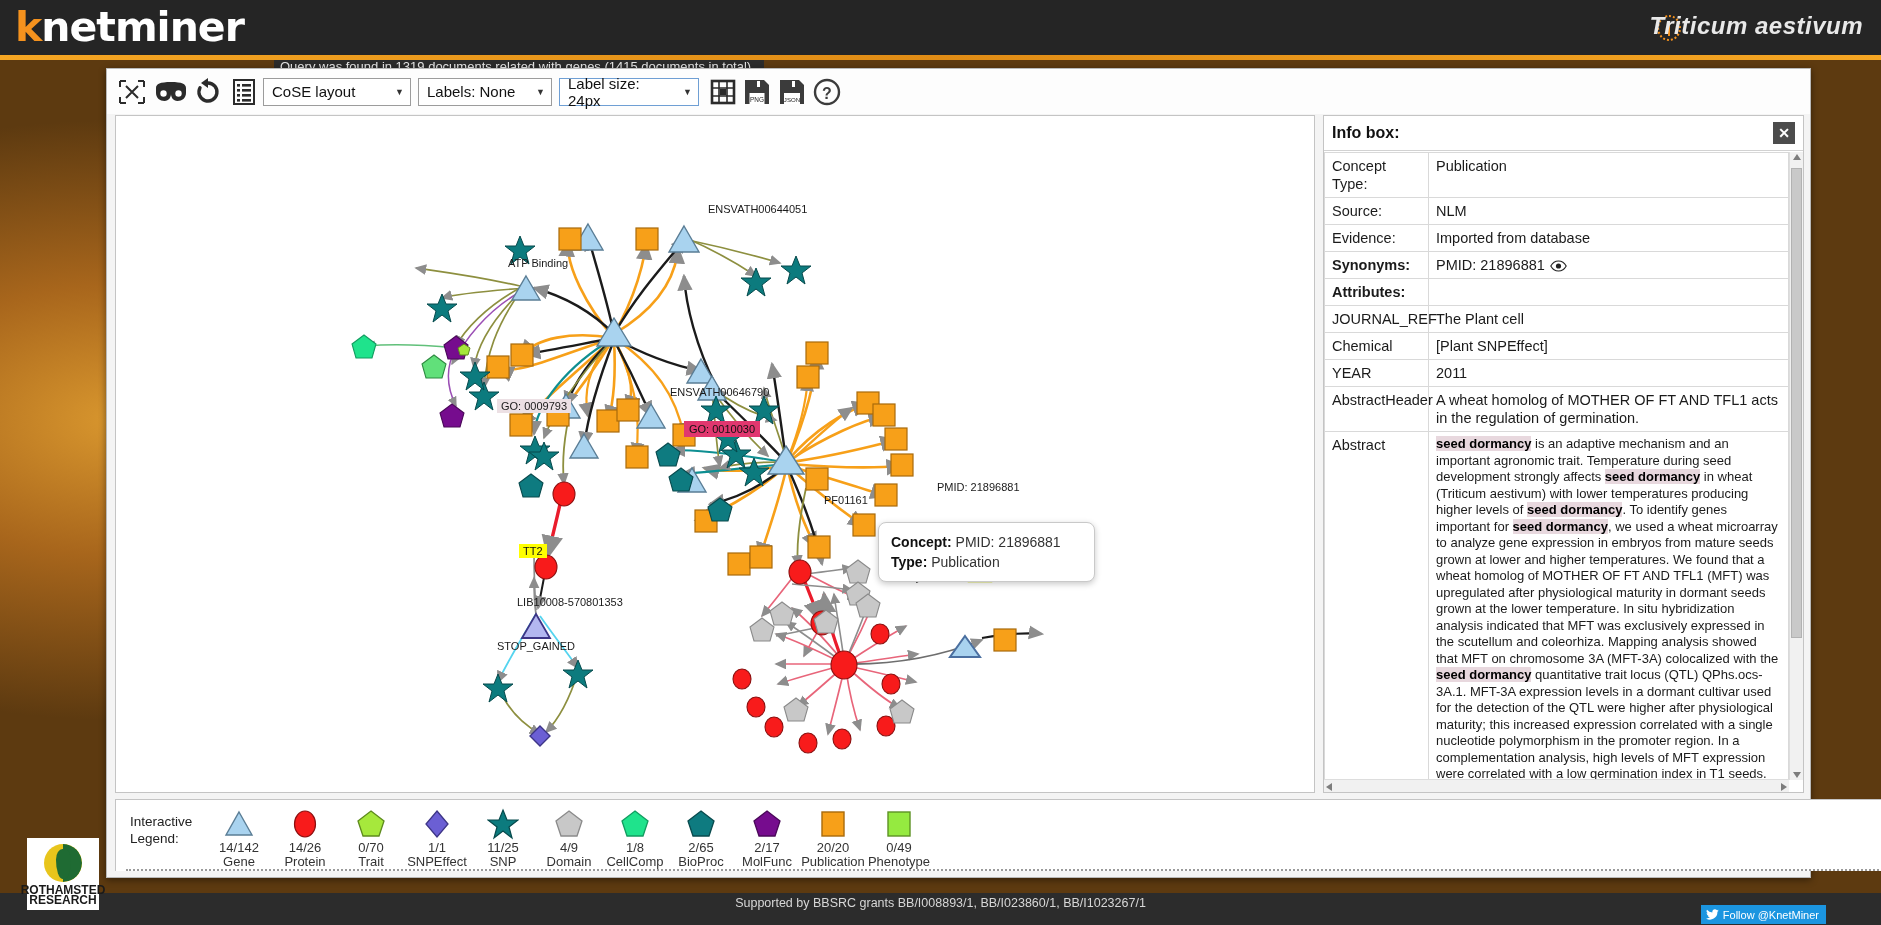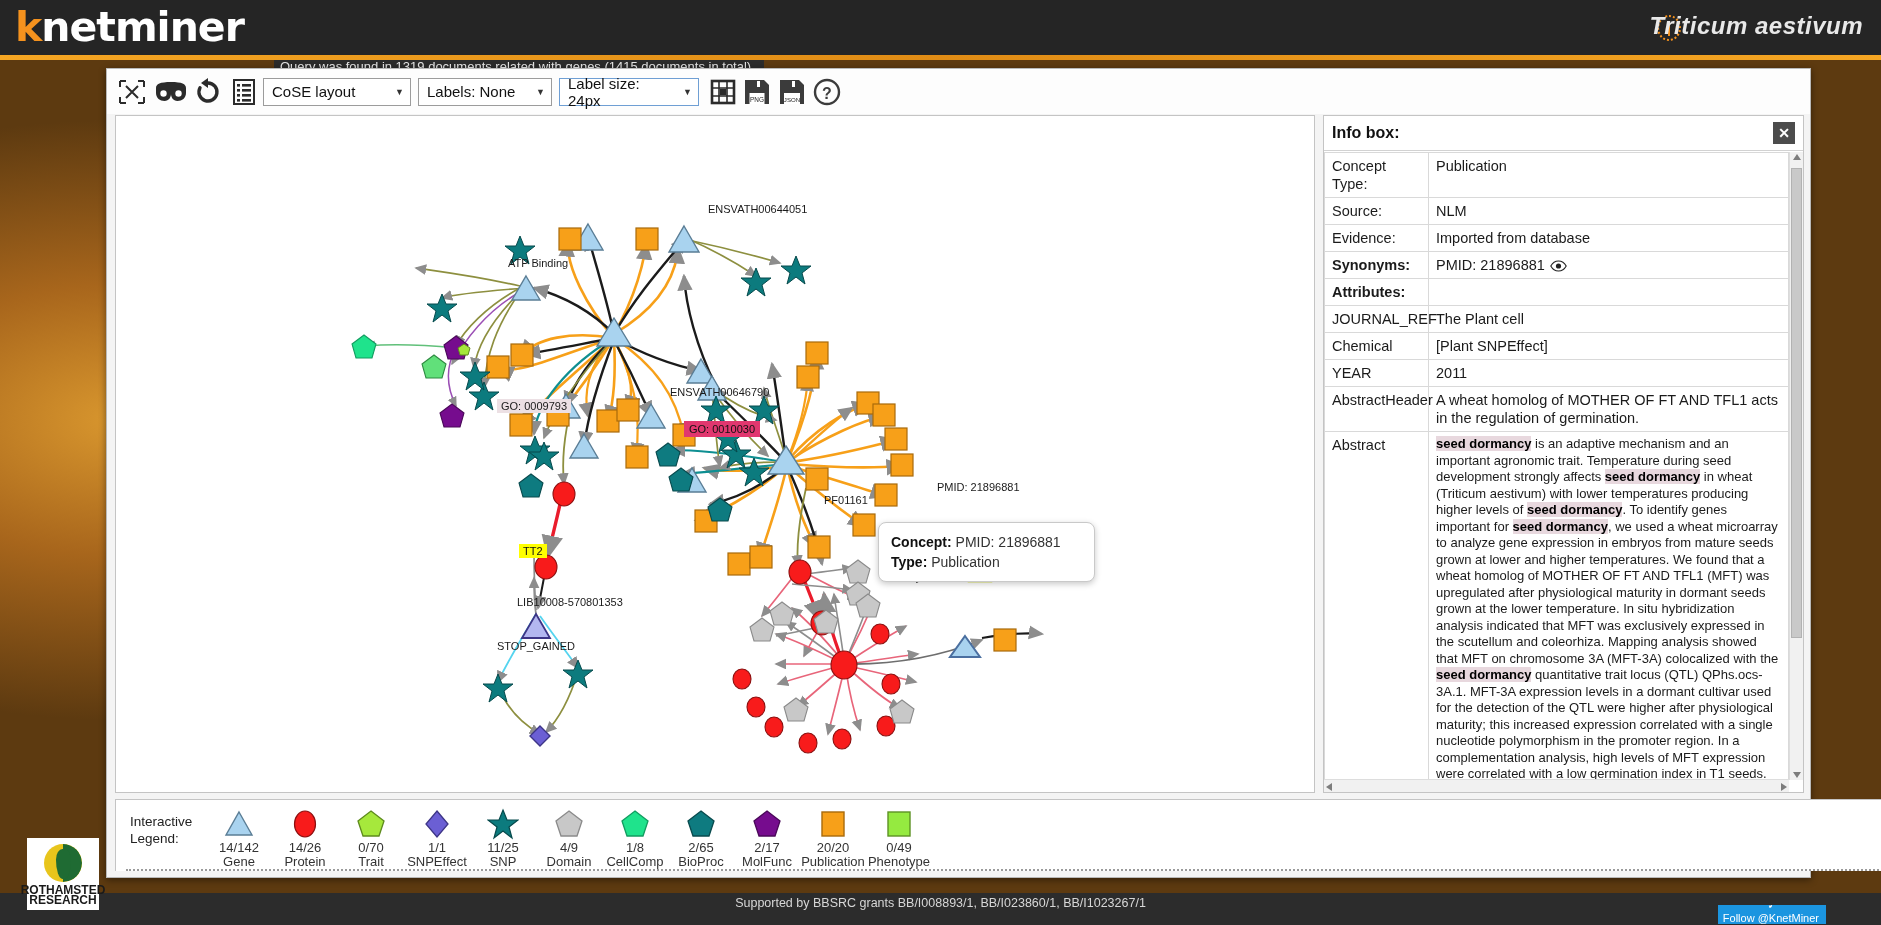--- a/index.html
+++ b/index.html
@@ -233,21 +233,21 @@
   
   #footer-text {
     position:absolute; left:0; top:896px; width:1881px;
     text-align:center; color:#d7d7d7; font-size:12.5px;
     white-space:nowrap; overflow:hidden; z-index: 30;
   }
   #twitter-btn {
     position:absolute; right:55px; top:905px; height:19px;
     background:#1b95e0; color:#fff; font-size:11px;
     padding: 0 7px 0 5px; display:flex; align-items:center; gap:4px;
-    z-index: 35; cursor:pointer;flex-direction:column;
+    z-index: 35; cursor:pointer;
   }
 </style>
 </head>
 <body>
 
 <div id="bg-photo"></div>
 <div id="bg-dark-top"></div>
 <div id="bg-dark-bottom"></div>
 
 <div id="header">

